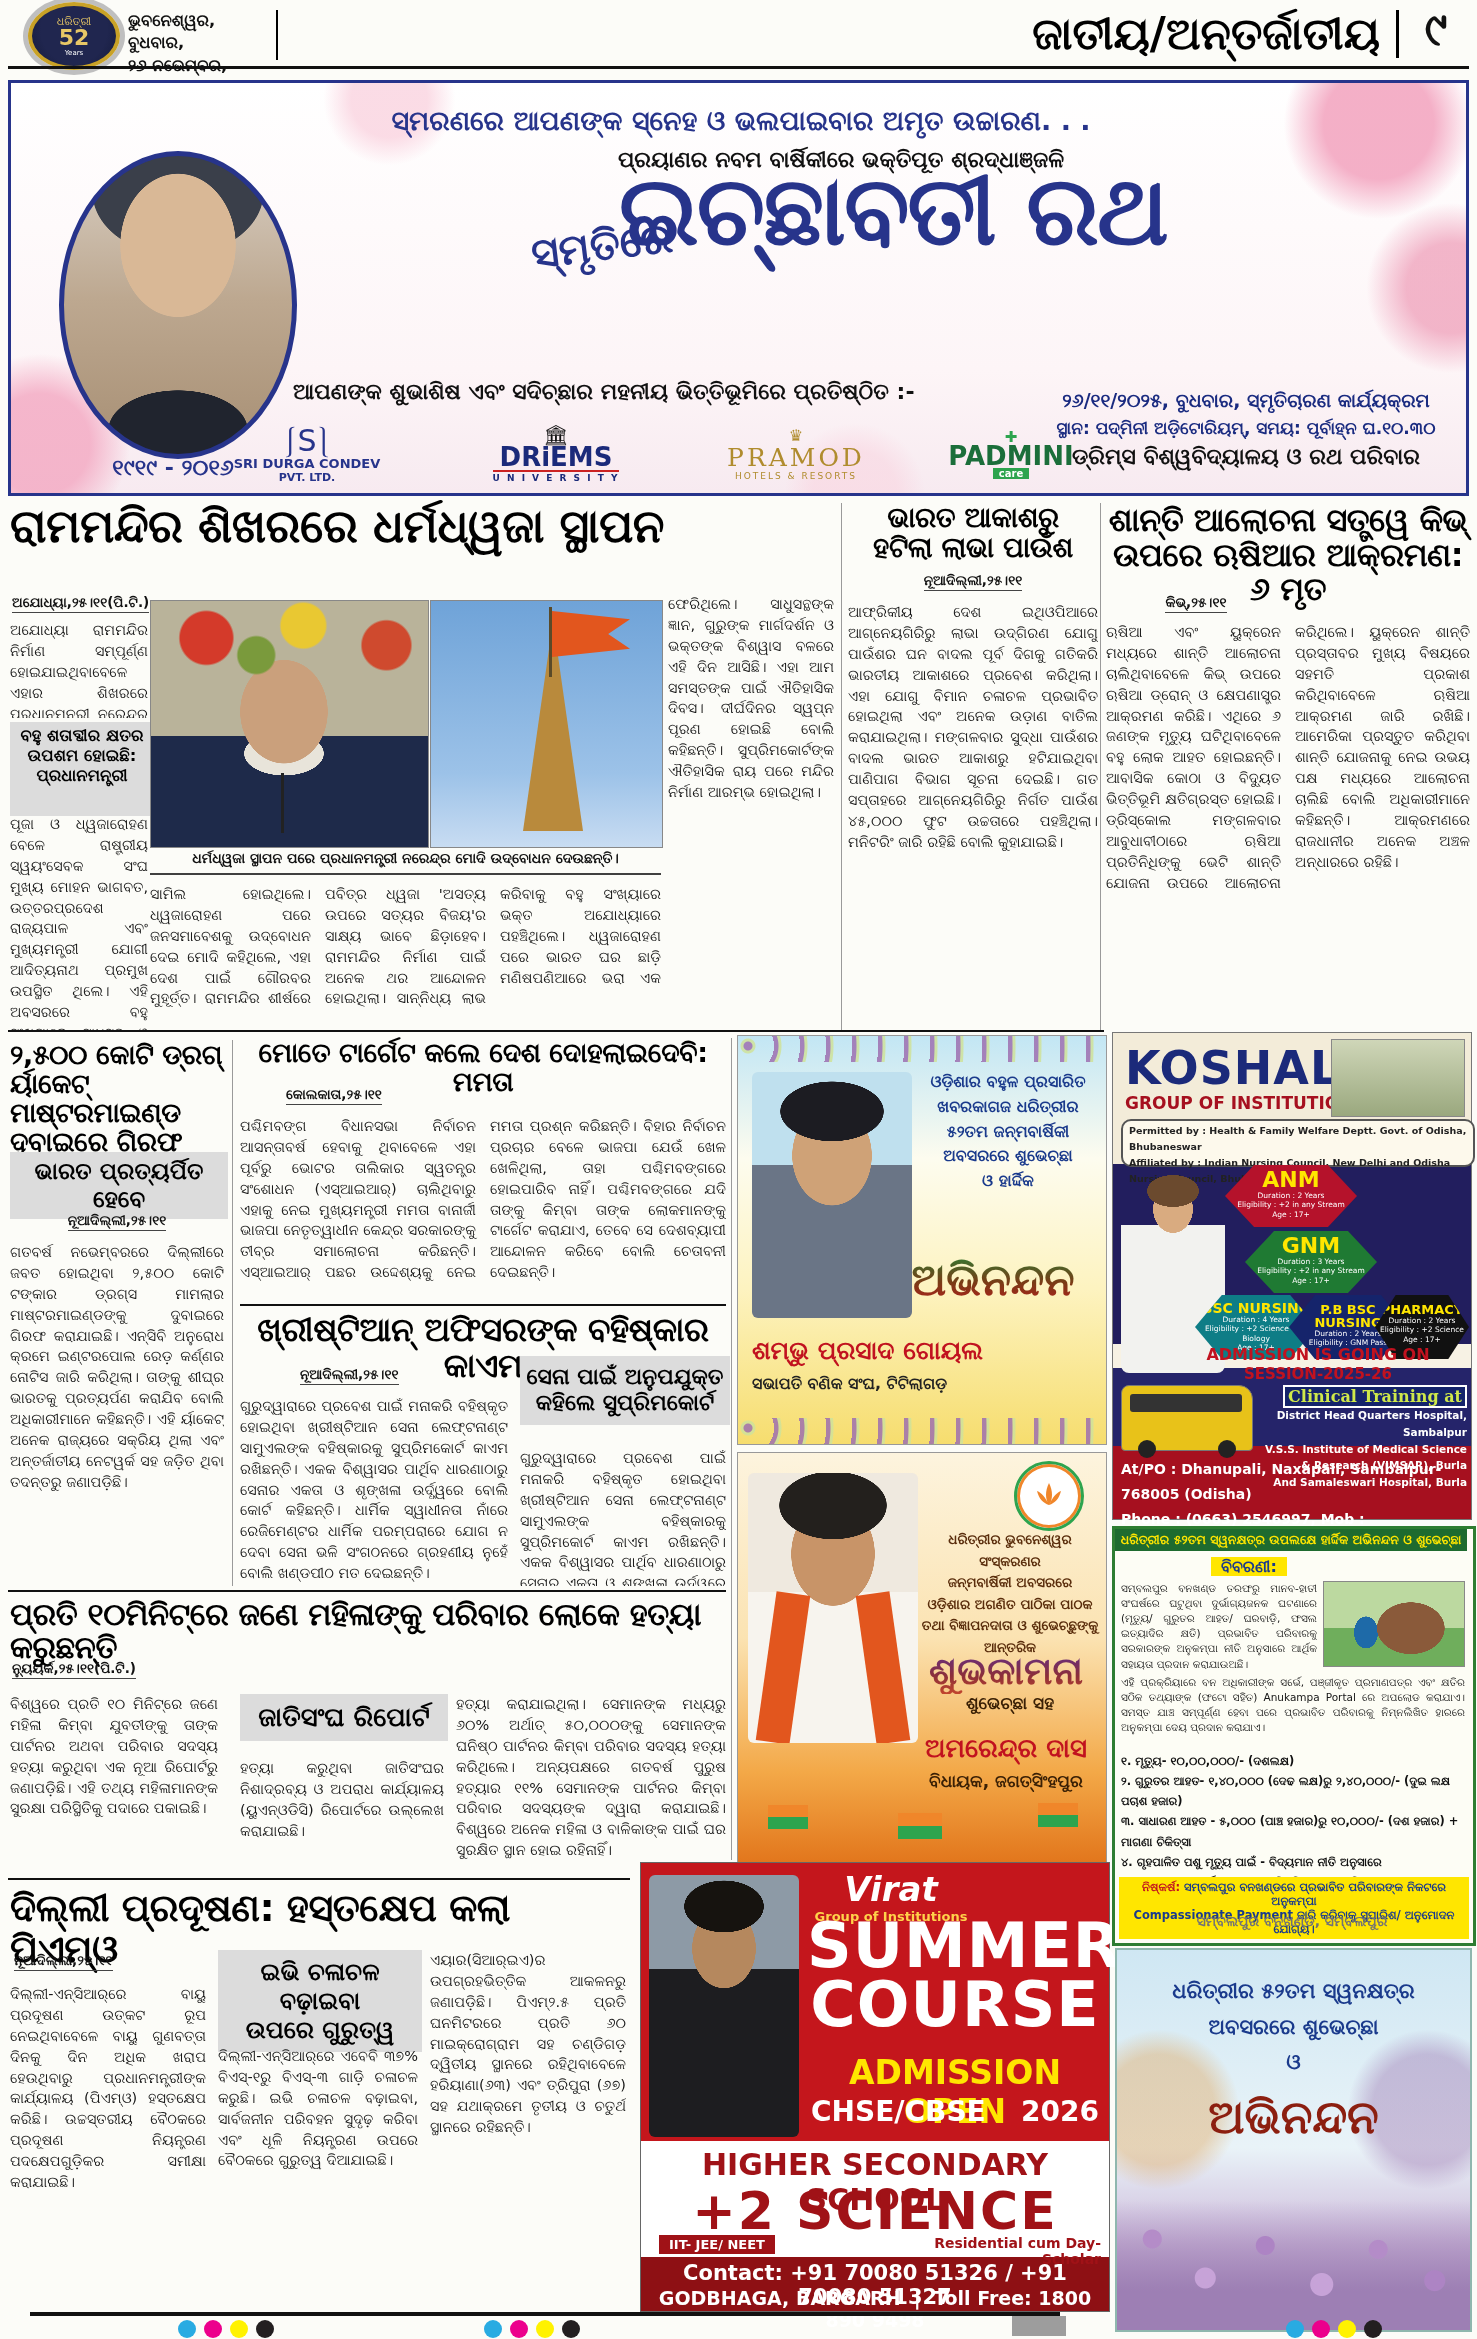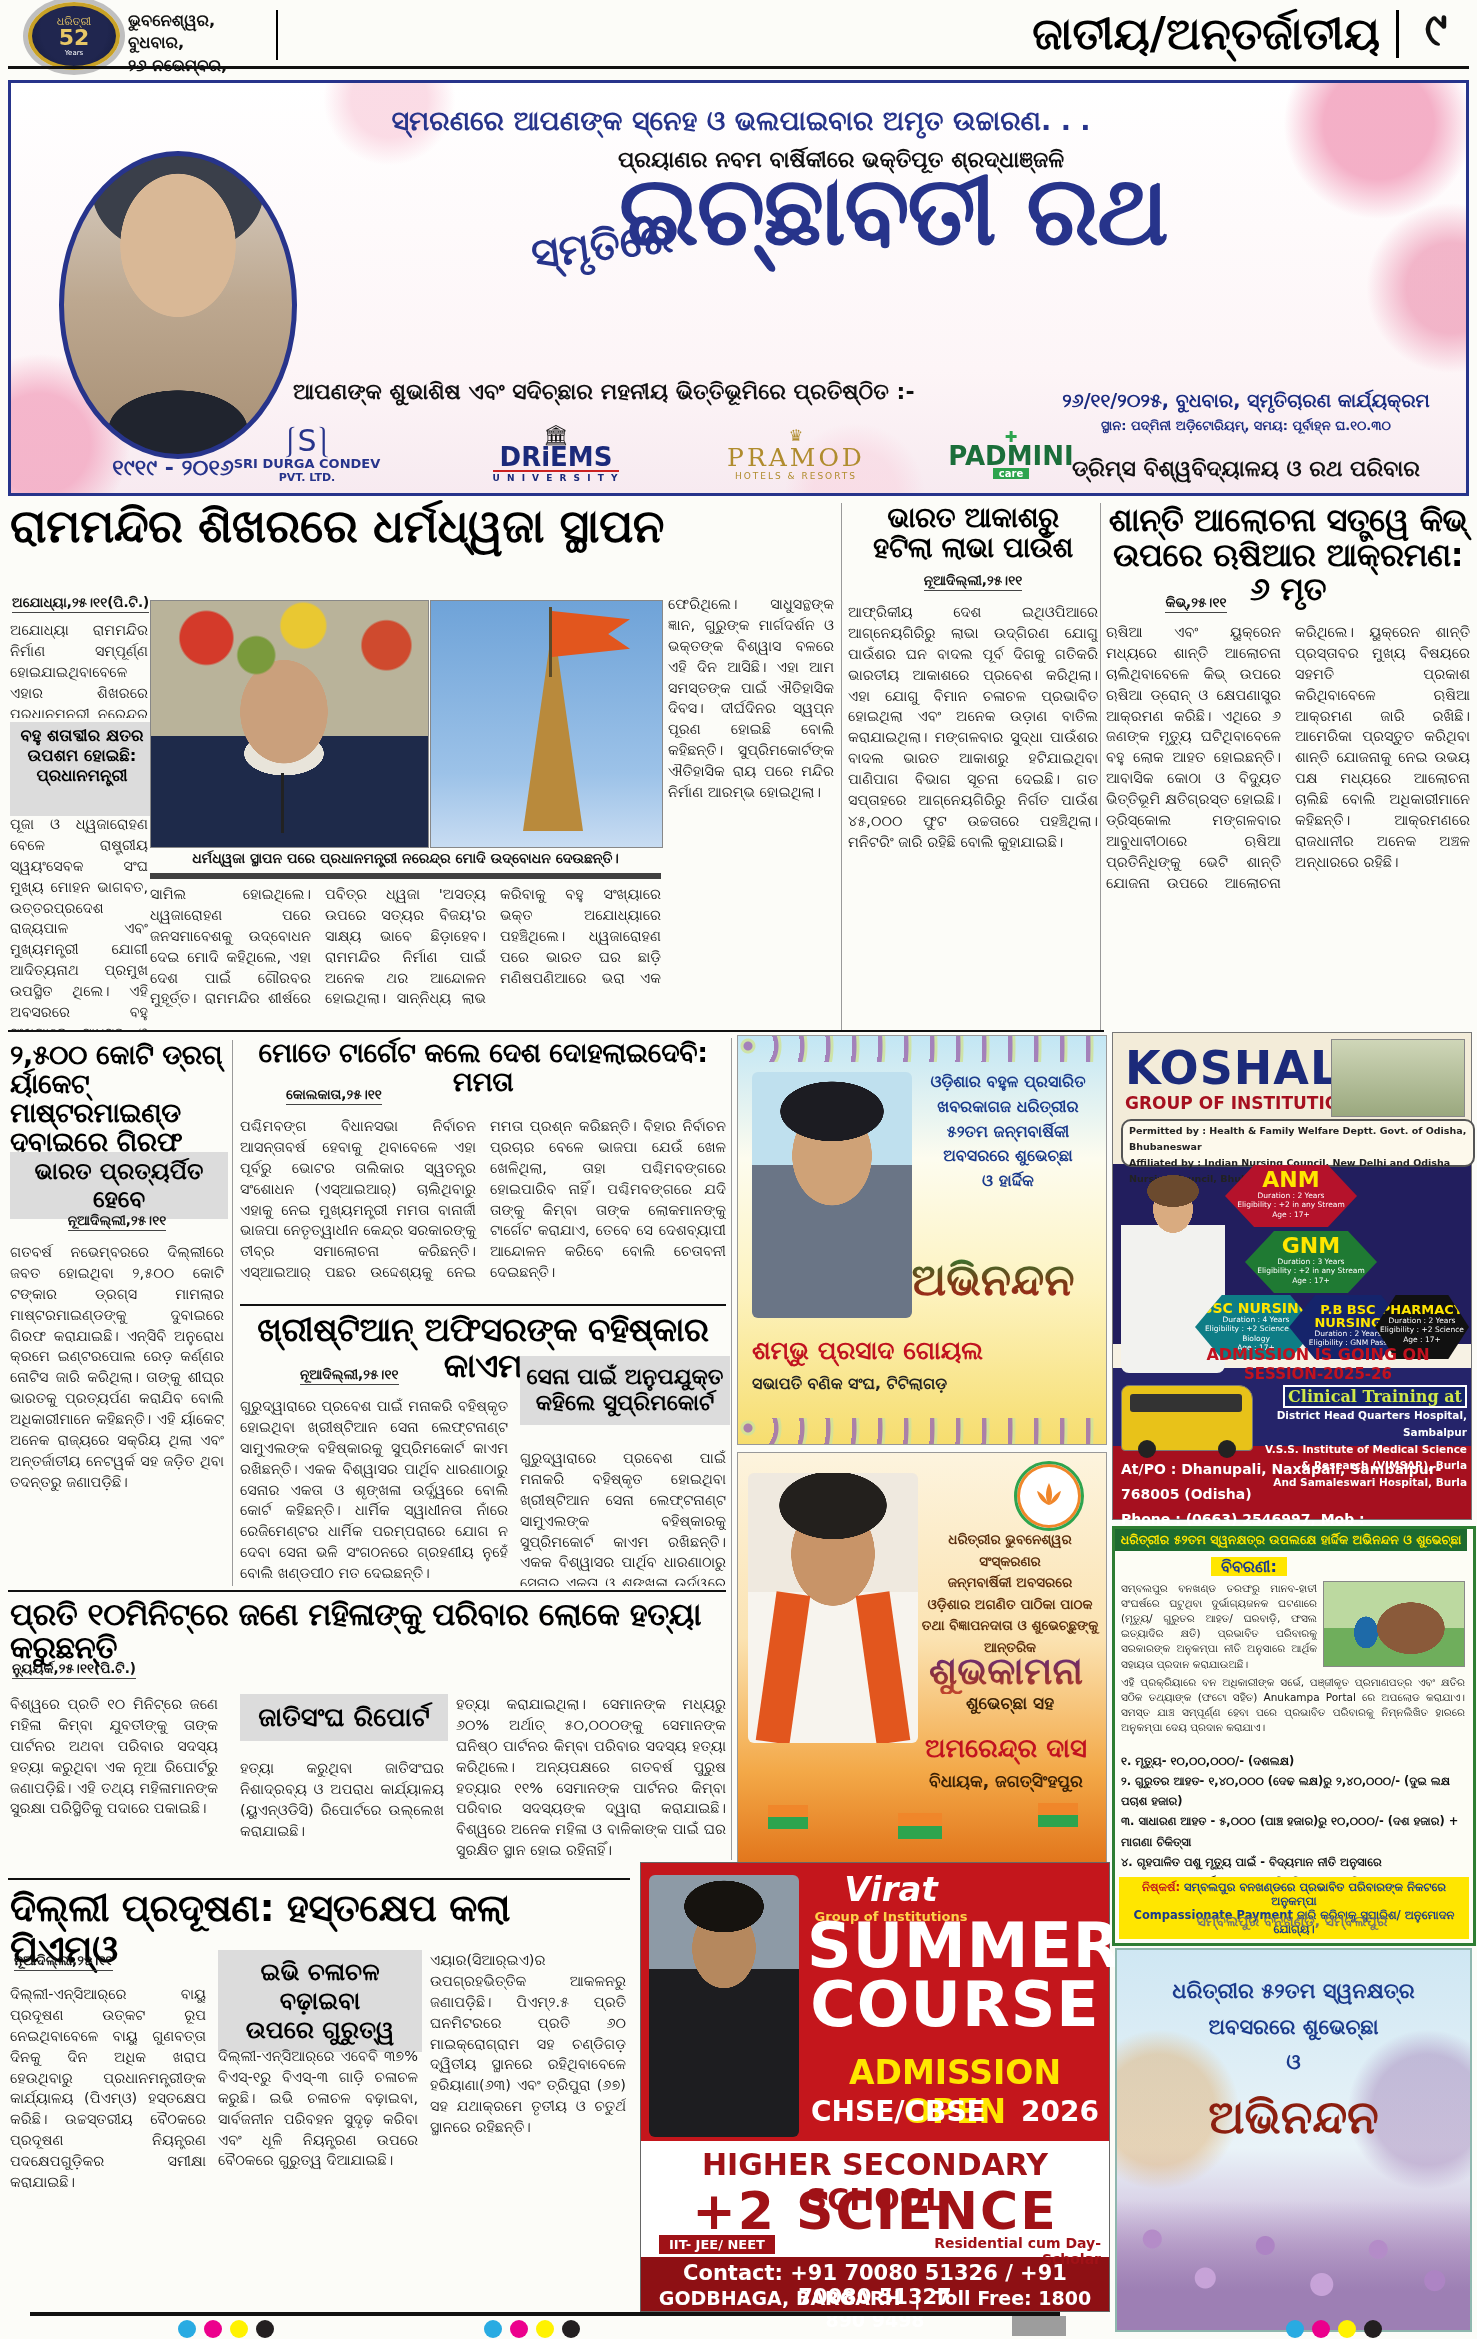--- a/index.html
+++ b/index.html
@@ -116,21 +116,21 @@
       <span style="color:#b08c2e;font-size:9px;letter-spacing:2px;">HOTELS &amp; RESORTS</span>
     </div>
     <div class="abs sponsor" style="left:905px;top:334px;width:190px;height:74px;">
       <span style="color:#2da44e;font-size:15px;">✚</span>
       <span style="font-weight:800;color:#1b6e3a;font-size:26px;line-height:.9;">PADMINI</span>
       <span style="background:#2da44e;color:#fff;font-size:10px;padding:0 6px;font-weight:700;">care</span>
     </div>
 
     <div class="abs" style="left:1035px;top:306px;width:400px;text-align:center;color:#1a2b80;font-weight:700;">
       <div style="font-size:19px;margin-bottom:6px;">୨୬/୧୧/୨୦୨୫, ବୁଧବାର, ସ୍ମୃତିଚାରଣ କାର୍ଯ୍ୟକ୍ରମ</div>
-      <div style="font-size:13px;margin-bottom:22px;">ସ୍ଥାନ: ପଦ୍ମିନୀ ଅଡ଼ିଟୋରିୟମ୍, ସମୟ: ପୂର୍ବାହ୍ନ ଘ.୧୦.୩୦</div>
+      <div style="font-size:17px;margin-bottom:6px;">ସ୍ଥାନ: ପଦ୍ମିନୀ ଅଡ଼ିଟୋରିୟମ୍, ସମୟ: ପୂର୍ବାହ୍ନ ଘ.୧୦.୩୦</div>
       <div style="font-size:22px;color:#111;font-weight:800;">ଡ୍ରିମ୍ସ ବିଶ୍ୱବିଦ୍ୟାଳୟ ଓ ରଥ ପରିବାର</div>
     </div>
   </div>
 
   <div class="abs hdl" style="left:10px;top:502px;width:828px;height:92px;font-size:46px;">ରାମମନ୍ଦିର ଶିଖରରେ ଧର୍ମଧ୍ୱଜା ସ୍ଥାପନ</div>
   <div class="abs dateline" style="left:12px;top:594px;"><span class="dl-in">ଅଯୋଧ୍ୟା,୨୫।୧୧(ପି.ଟି.)</span></div>
   <div class="abs body-text" style="left:10px;top:620px;width:138px;height:98px;">ଅଯୋଧ୍ୟା ରାମମନ୍ଦିର ନିର୍ମାଣ ସମ୍ପୂର୍ଣ୍ଣ ହୋଇଯାଇଥିବାବେଳେ ଏହାର ଶିଖରରେ ପ୍ରଧାନମନ୍ତ୍ରୀ ନରେନ୍ଦ୍ର ମୋଦି ମଙ୍ଗଳବାର ଧର୍ମଧ୍ୱଜା ସ୍ଥାପନ କରିଛନ୍ତି। ରାମମନ୍ଦିର ନିର୍ମାଣ ଆରମ୍ଭରୁ ଶେଷ ସୁଦ୍ଧା ୫୦୦ ବର୍ଷର ଯାତ୍ରା</div>
   <div class="abs graybox" style="left:10px;top:722px;width:140px;height:86px;font-size:16.5px;padding:4px 2px;">ବହୁ ଶତାବ୍ଦୀର କ୍ଷତର ଉପଶମ ହୋଇଛି: ପ୍ରଧାନମନ୍ତ୍ରୀ</div>
   <div class="abs body-text" style="left:10px;top:814px;width:138px;height:216px;">ପୂଜା ଓ ଧ୍ୱଜାରୋହଣ ବେଳେ ରାଷ୍ଟ୍ରୀୟ ସ୍ୱୟଂସେବକ ସଂଘ ମୁଖ୍ୟ ମୋହନ ଭାଗବତ, ଉତ୍ତରପ୍ରଦେଶ ରାଜ୍ୟପାଳ ଏବଂ ମୁଖ୍ୟମନ୍ତ୍ରୀ ଯୋଗୀ ଆଦିତ୍ୟନାଥ ପ୍ରମୁଖ ଉପସ୍ଥିତ ଥିଲେ। ଏହି ଅବସରରେ ବହୁ ସଂଖ୍ୟାରେ ସାଧୁସନ୍ଥ ଓ ଭକ୍ତ ଅଯୋଧ୍ୟାରେ ଏକତ୍ରିତ ହୋଇଥିଲେ ଏବଂ ଗୋଟିଏ ସ୍ୱରରେ ଜୟଘୋଷ କରିଥିଲେ।</div>
 
@@ -142,21 +142,21 @@
       radial-gradient(ellipse 44px 52px at 48% 45%,#caa07c 0 99%,transparent 100%),
       radial-gradient(ellipse 40px 22px at 48% 62%,#e8e4da 0 99%,transparent 100%),
       linear-gradient(180deg,#b9b39a 0 55%,#1e2a4a 55% 100%);">
     <div style="position:absolute;left:47%;top:70%;width:3px;height:60px;background:#222;"></div>
   </div>
   <div class="abs photo" style="left:430px;top:600px;width:231px;height:246px;background:linear-gradient(180deg,#6fa3d8 0%,#9cc2e8 70%,#c8dcf2 100%);">
     <div style="position:absolute;left:92px;top:20px;width:0;height:0;border-left:30px solid transparent;border-right:30px solid transparent;border-bottom:210px solid #b98a3c;"></div>
     <div style="position:absolute;left:118px;top:6px;width:3px;height:70px;background:#5a4a28;"></div>
     <div style="position:absolute;left:121px;top:10px;width:78px;height:46px;background:#e2561e;clip-path:polygon(0 0,100% 18%,72% 50%,100% 82%,0 100%);"></div>
   </div>
-  <div class="abs" style="left:150px;top:850px;width:511px;font-size:14px;font-weight:700;text-align:center;border-bottom:6px solid #404040;padding-bottom:6px;">ଧର୍ମଧ୍ୱଜା ସ୍ଥାପନ ପରେ ପ୍ରଧାନମନ୍ତ୍ରୀ ନରେନ୍ଦ୍ର ମୋଦି ଉଦ୍‌ବୋଧନ ଦେଉଛନ୍ତି।</div>
+  <div class="abs" style="left:150px;top:850px;width:511px;font-size:14px;font-weight:700;text-align:center;border-bottom:2px solid #404040;padding-bottom:6px;">ଧର୍ମଧ୍ୱଜା ସ୍ଥାପନ ପରେ ପ୍ରଧାନମନ୍ତ୍ରୀ ନରେନ୍ଦ୍ର ମୋଦି ଉଦ୍‌ବୋଧନ ଦେଉଛନ୍ତି।</div>
   <div class="abs body-text colwrap-3" style="left:150px;top:884px;width:511px;height:146px;">ସାମିଲ ହୋଇଥିଲେ। ଧ୍ୱଜାରୋହଣ ପରେ ଜନସମାବେଶକୁ ଉଦ୍‌ବୋଧନ ଦେଇ ମୋଦି କହିଥିଲେ, ଏହା ଦେଶ ପାଇଁ ଗୌରବର ମୁହୂର୍ତ୍ତ। ରାମମନ୍ଦିର ଶୀର୍ଷରେ ପବିତ୍ର ଧ୍ୱଜା 'ଅସତ୍ୟ ଉପରେ ସତ୍ୟର ବିଜୟ'ର ସାକ୍ଷ୍ୟ ଭାବେ ଛିଡ଼ାହେବ। ରାମମନ୍ଦିର ନିର୍ମାଣ ପାଇଁ ଅନେକ ଥର ଆନ୍ଦୋଳନ ହୋଇଥିଲା। ସାନ୍ନିଧ୍ୟ ଲାଭ କରିବାକୁ ବହୁ ସଂଖ୍ୟାରେ ଭକ୍ତ ଅଯୋଧ୍ୟାରେ ପହଞ୍ଚିଥିଲେ। ଧ୍ୱଜାରୋହଣ ପରେ ଭାରତ ଘର ଛାଡ଼ି ମଣିଷପଣିଆରେ ଭରା ଏକ ନୂଆ ଯୁଗରେ ପ୍ରବେଶ କରିଛି ବୋଲି ସେ କହିଥିଲେ।</div>
   <div class="abs body-text" style="left:668px;top:594px;width:166px;height:438px;">ଫେରିଥିଲେ। ସାଧୁସନ୍ଥଙ୍କ ଜ୍ଞାନ, ଗୁରୁଙ୍କ ମାର୍ଗଦର୍ଶନ ଓ ଭକ୍ତଙ୍କ ବିଶ୍ୱାସ ବଳରେ ଏହି ଦିନ ଆସିଛି। ଏହା ଆମ ସମସ୍ତଙ୍କ ପାଇଁ ଐତିହାସିକ ଦିବସ। ଦୀର୍ଘଦିନର ସ୍ୱପ୍ନ ପୂରଣ ହୋଇଛି ବୋଲି କହିଛନ୍ତି। ସୁପ୍ରିମକୋର୍ଟଙ୍କ ଐତିହାସିକ ରାୟ ପରେ ମନ୍ଦିର ନିର୍ମାଣ ଆରମ୍ଭ ହୋଇଥିଲା।</div>
 
   <div class="abs vrule" style="left:841px;top:503px;height:528px;"></div>
   <div class="abs hdl ctr" style="left:848px;top:503px;width:250px;font-size:28px;">
     <div>ଭାରତ ଆକାଶରୁ</div>
     <div>ହଟିଲା ଲାଭା ପାଉଁଶ</div>
   </div>
   <div class="abs dateline ctr" style="left:848px;top:572px;width:250px;"><span class="dl-in">ନୂଆଦିଲ୍ଲୀ,୨୫।୧୧</span></div>
   <div class="abs body-text" style="left:848px;top:602px;width:250px;height:428px;">ଆଫ୍ରିକୀୟ ଦେଶ ଇଥିଓପିଆରେ ଆଗ୍ନେୟଗିରିରୁ ଲାଭା ଉଦ୍ଗିରଣ ଯୋଗୁ ପାଉଁଶର ଘନ ବାଦଲ ପୂର୍ବ ଦିଗକୁ ଗତିକରି ଭାରତୀୟ ଆକାଶରେ ପ୍ରବେଶ କରିଥିଲା। ଏହା ଯୋଗୁ ବିମାନ ଚଳାଚଳ ପ୍ରଭାବିତ ହୋଇଥିଲା ଏବଂ ଅନେକ ଉଡ଼ାଣ ବାତିଲ କରାଯାଇଥିଲା। ମଙ୍ଗଳବାର ସୁଦ୍ଧା ପାଉଁଶର ବାଦଲ ଭାରତ ଆକାଶରୁ ହଟିଯାଇଥିବା ପାଣିପାଗ ବିଭାଗ ସୂଚନା ଦେଇଛି। ଗତ ସପ୍ତାହରେ ଆଗ୍ନେୟଗିରିରୁ ନିର୍ଗତ ପାଉଁଶ ୪୫,୦୦୦ ଫୁଟ ଉଚ୍ଚତାରେ ପହଞ୍ଚିଥିଲା। ମନିଟରିଂ ଜାରି ରହିଛି ବୋଲି କୁହାଯାଇଛି।</div>

